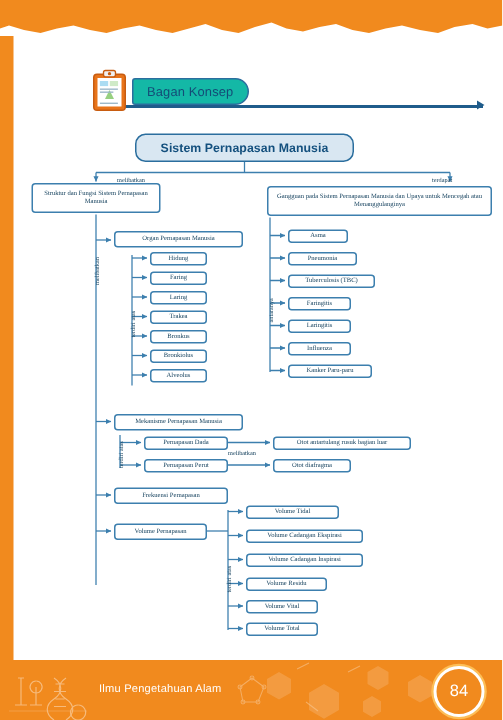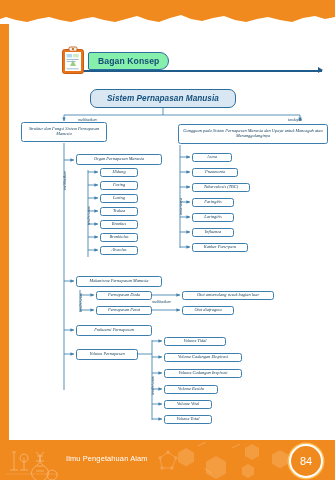--- a/index.html
+++ b/index.html
@@ -43,40 +43,40 @@
     content: ""; position: absolute; right: -1px; top: -2.6px;
     width: 0; height: 0;
     border-top: 3.4px solid transparent;
     border-bottom: 3.4px solid transparent;
     border-left: 5px solid #1F5C8B;
   }
   .tab-box {
     position: absolute; left: 28px; top: 4px;
     height: 18px;
     padding: 0 9px 0 9px;
-    background: #86efac;
+    background: #14b8a6;
     border: 1.3px solid #2B6E9E;
     border-radius: 2px 9px 9px 2px;
     display: flex; align-items: center;
     color: #144C77;
     font-family: "Liberation Sans", sans-serif;
-    font-weight: bold;
+    font-weight: normal;
     font-size: 8.6px;
     letter-spacing: .1px;
     white-space: nowrap;
   }
   .clipboard {
     position: absolute; left: 0px; top: -2px;
     width: 26px; height: 30px;
   }
 
   
   .chart {
     position: absolute; left: 0; top: 0;
-    width: 335px; height: 446px; font-style: italic;
+    width: 335px; height: 446px;
   }
   .chart svg { position: absolute; left: 0; top: 0; }
 
   .node {
     position: absolute;
     background: #ffffff;
     border: 0.9px solid #3C7FAE;
     border-radius: 2.5px;
     color: #17435F;
     display: flex; align-items: center; justify-content: center;

